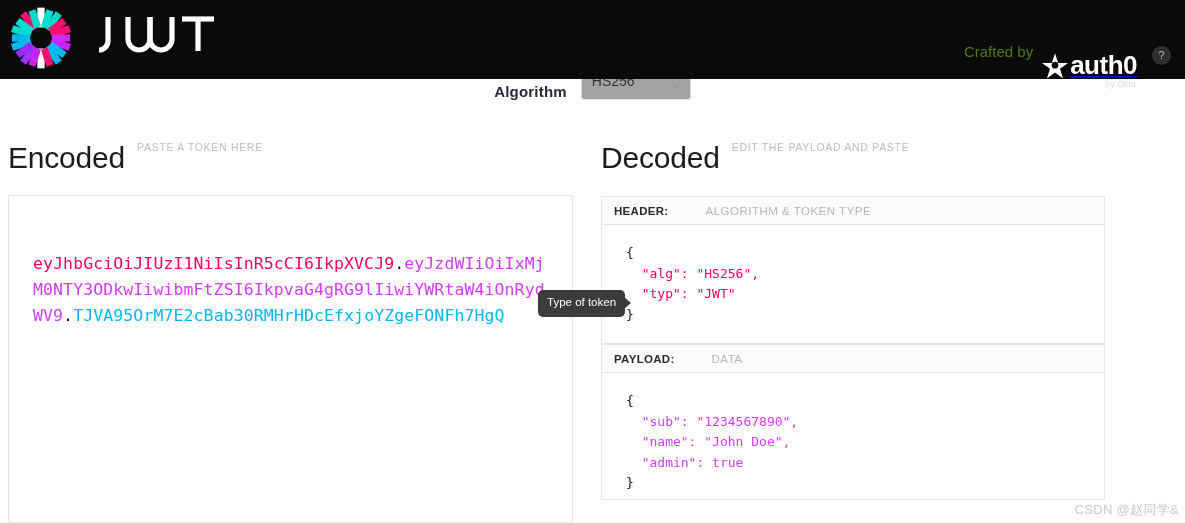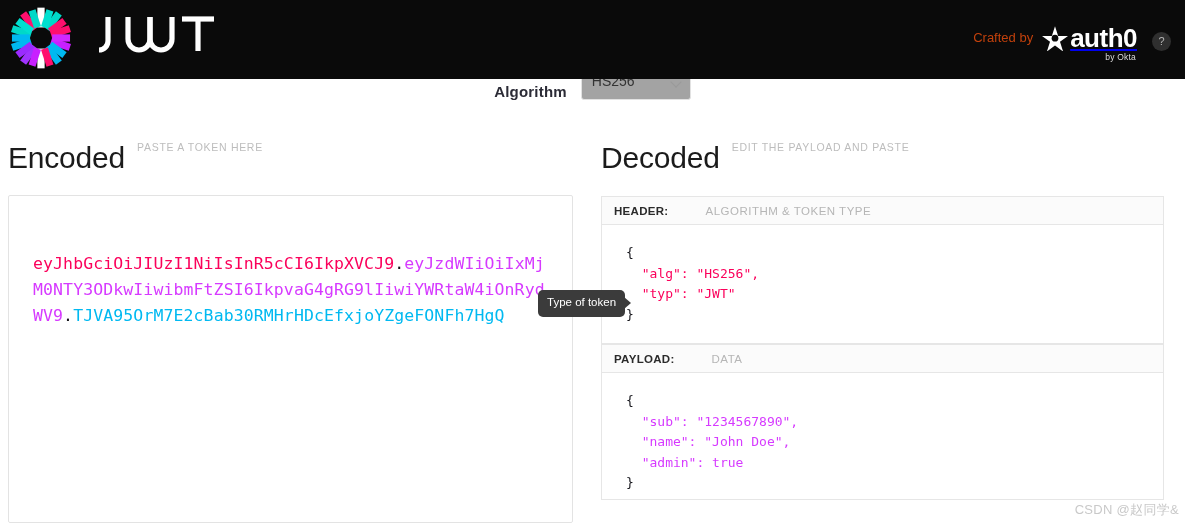--- a/index.html
+++ b/index.html
@@ -31,22 +31,22 @@
   }
   .nav-link {
     color: #d6d6d6; font-size: 14.5px; letter-spacing: .1px;
     text-decoration: none; white-space: nowrap;
   }
 
   .crafted {
     position: absolute; right: 14px; top: 24px;
     display: flex; align-items: center; gap: 9px;
   }
-  .crafted-label { color: #c2410c; font-size: 13px; }
-  .auth0 { position: relative; display: flex; align-items: flex-end; gap: 2px; }
+  .crafted-label { color: #4d7c0f; font-size: 15px; }
+  .auth0 { position: relative; display: flex; align-items: flex-end; gap: 2px; margin-top: 28px; }
   .auth0-star { width: 26px; height: 26px; display: block; }
   .auth0-word { color: #fff; font-size: 26px; font-weight: 700; letter-spacing: -0.5px; line-height: 26px; }
   .byokta {
     position: absolute; right: 1px; bottom: -11px;
     color: #dcdcdc; font-size: 8.5px; letter-spacing: .2px;
   }
   .help-badge {
     width: 19px; height: 19px; border-radius: 50%;
     background: #2f2f2f; color: #b5b5b5;
     font-size: 11px; line-height: 19px; text-align: center;
@@ -117,21 +117,21 @@
     z-index: 40;
   }
   .tooltip:after {
     content: ""; position: absolute; right: -6px; top: 7px;
     border-top: 6px solid transparent;
     border-bottom: 6px solid transparent;
     border-left: 7px solid #3b3b3b;
   }
 
   
-  .decoded-panel { position: absolute; left: 601px; top: 196px; width: 563px; }
+  .decoded-panel { position: absolute; left: 601px; top: 196px; width: 504px; }
   .dec-band {
     border: 1px solid #e6e6e6;
     background: #fbfbfb;
     height: 29px; display: flex; align-items: center;
     padding-left: 12px; gap: 6px;
   }
   .dec-band-strong { font-size: 11.5px; font-weight: 700; color: #2b2b2b; letter-spacing: .3px; }
   .dec-band-muted { font-size: 11.5px; color: #b6b6b6; letter-spacing: .5px; margin-left: 31px; }
   .dec-body {
     border: 1px solid #e6e6e6; border-top: none;

